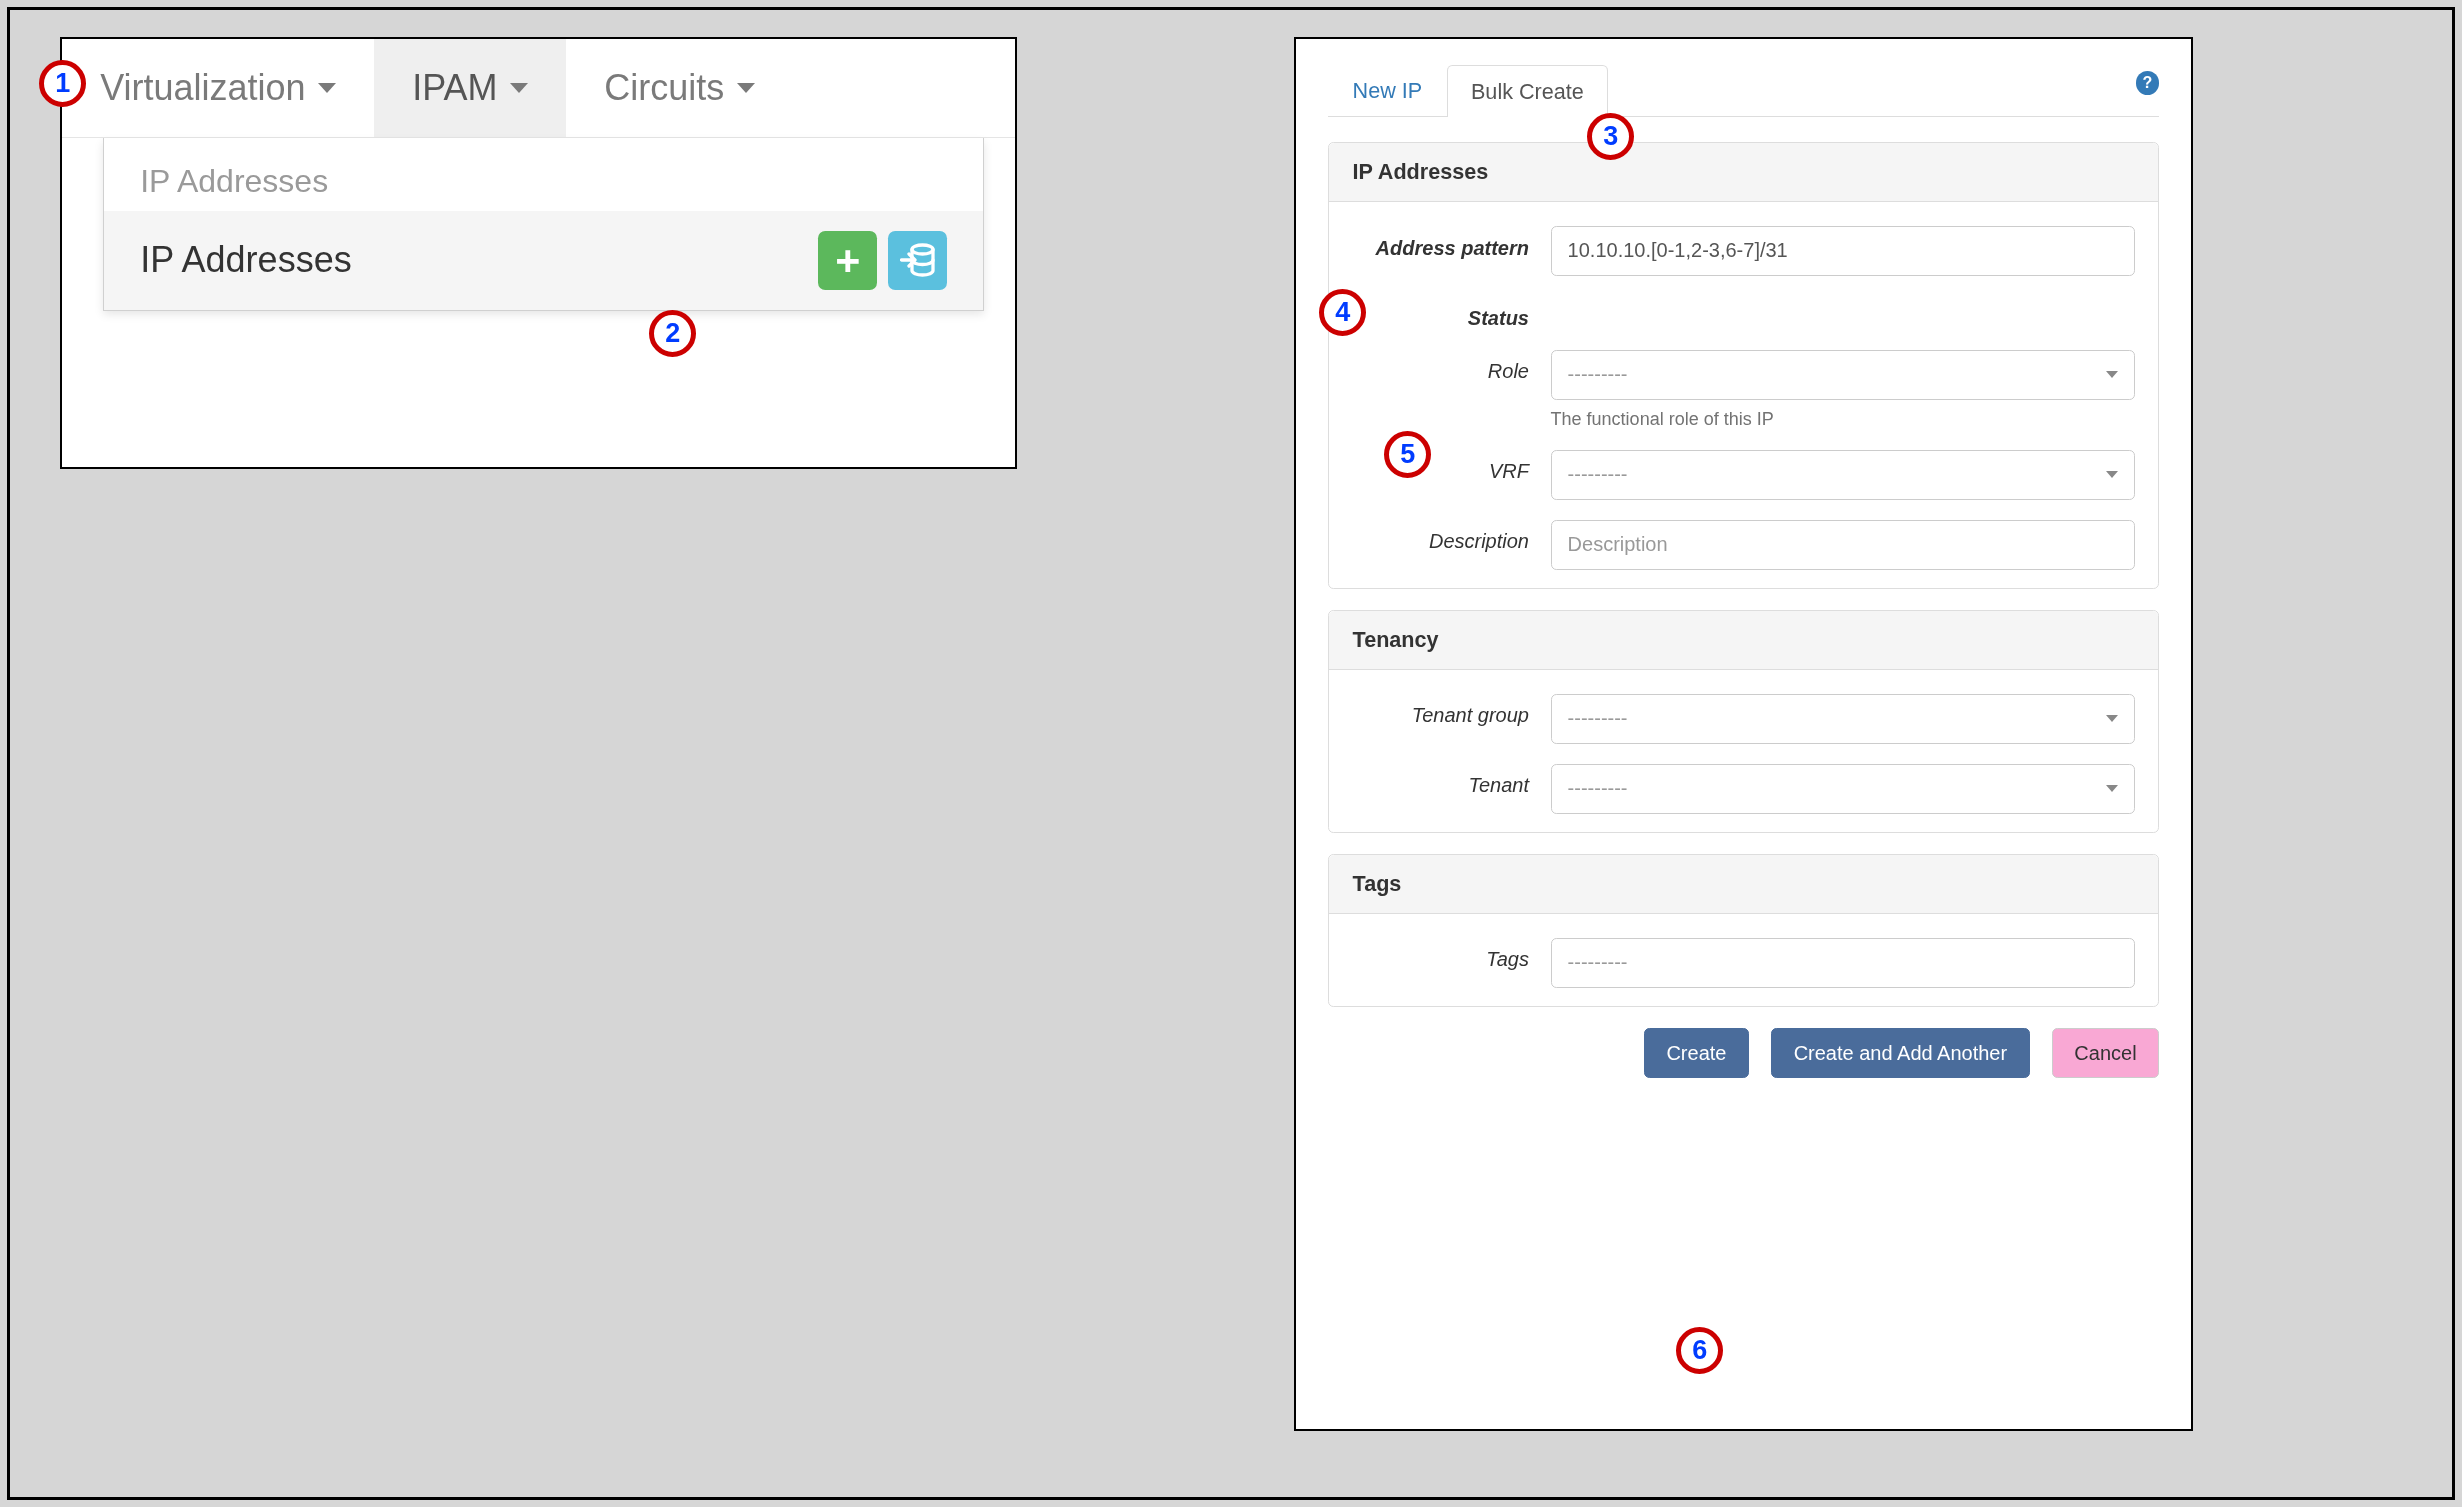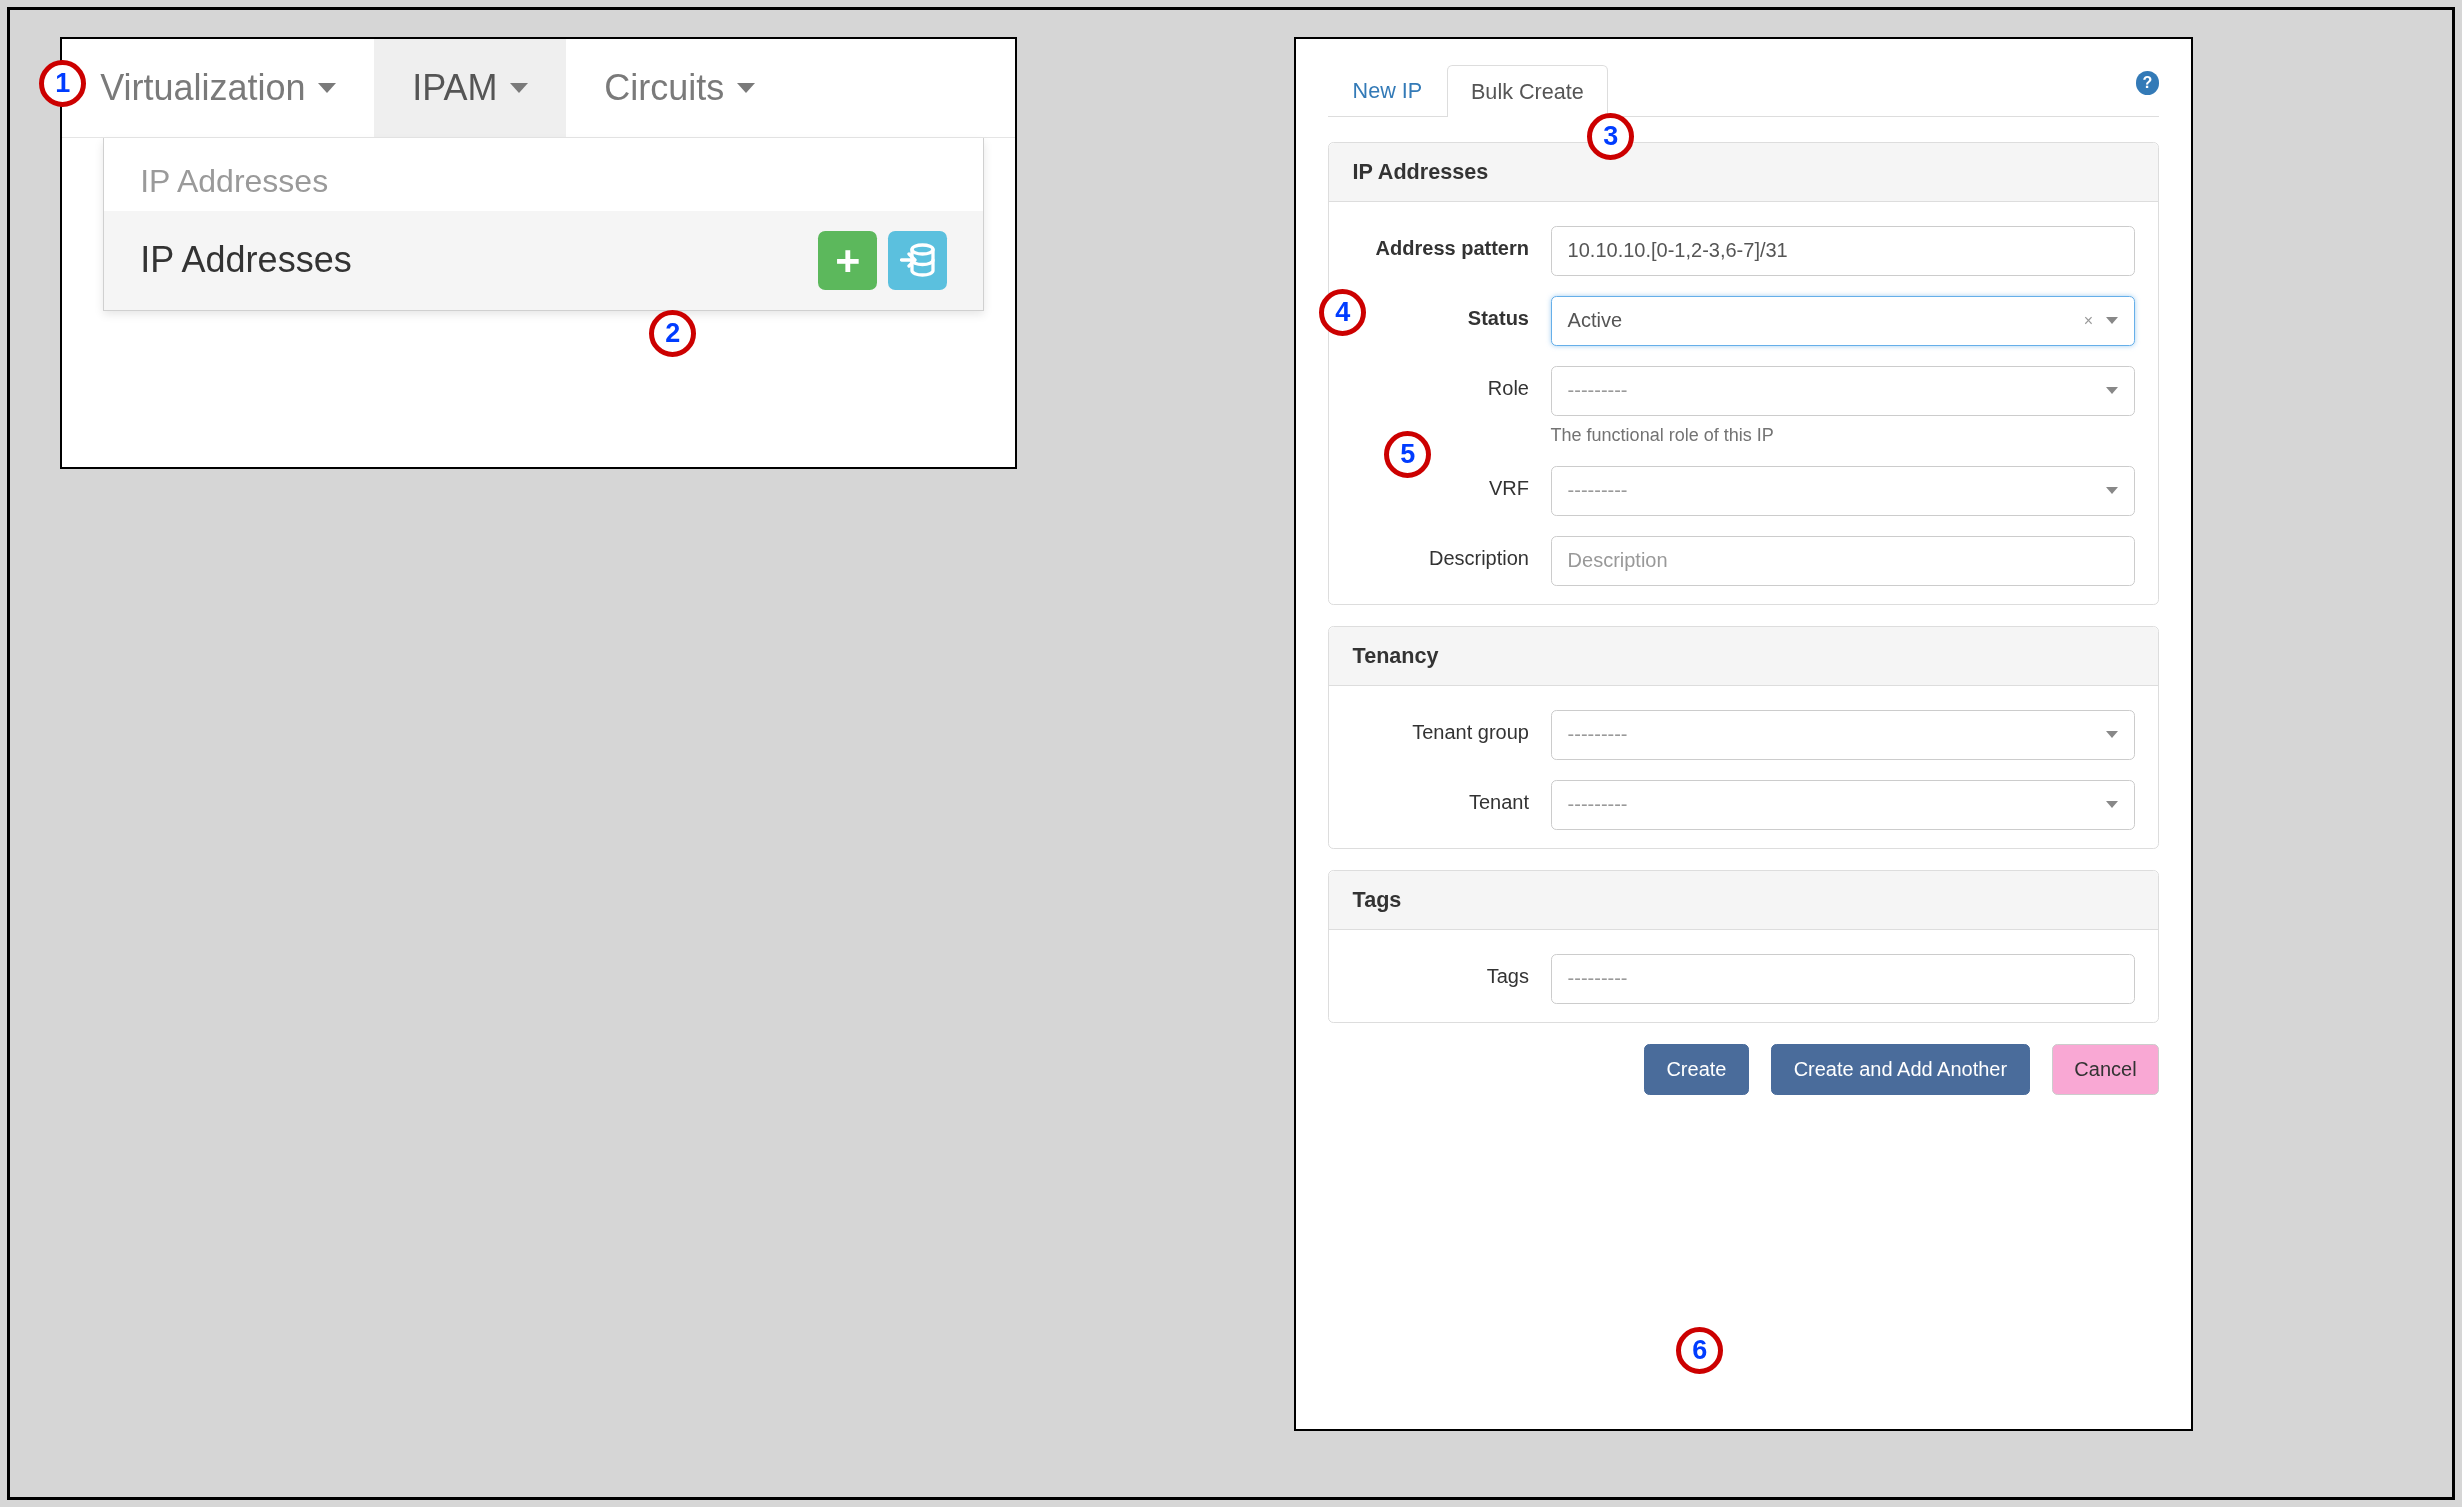--- a/index.html
+++ b/index.html
@@ -155,20 +155,21 @@
     margin-bottom: 20px;
   }
   .form-row:last-child { margin-bottom: 0; }
   .form-label {
     width: 198px;
     text-align: right;
     padding-right: 21.6px;
     padding-top: 10.8px;
     font-size: 20px;
     color: #333;
+    font-style: italic;
   }
   .form-label.bold { font-weight: 700; }
   .form-field { flex: 1; }
   .input, .select {
     width: 100%;
     height: 50px;
     border: 0.9px solid #ccc;
     border-radius: 5.4px;
     padding: 0 16px;
     font-size: 20px;
@@ -308,29 +309,20 @@
           <div class="form-label bold">Address pattern</div>
           <div class="form-field">
             <div class="input">
               <span>10.10.10.[0-1,2-3,6-7]/31</span>
             </div>
           </div>
         </div>
 
         <div class="form-row">
           <div class="form-label bold">Status</div>
-          <div class="form-field">
-            <div class="select highlight">
-              <span class="value">Active</span>
-              <span class="select-icons">
-                <span>×</span>
-                <span class="caret-sm"></span>
-              </span>
-            </div>
-          </div>
         </div>
 
         <div class="form-row">
           <div class="form-label">Role</div>
           <div class="form-field">
             <div class="select">
               <span class="placeholder">---------</span>
               <span class="select-icons">
                   <span class="caret-sm"></span>
                 </span>

